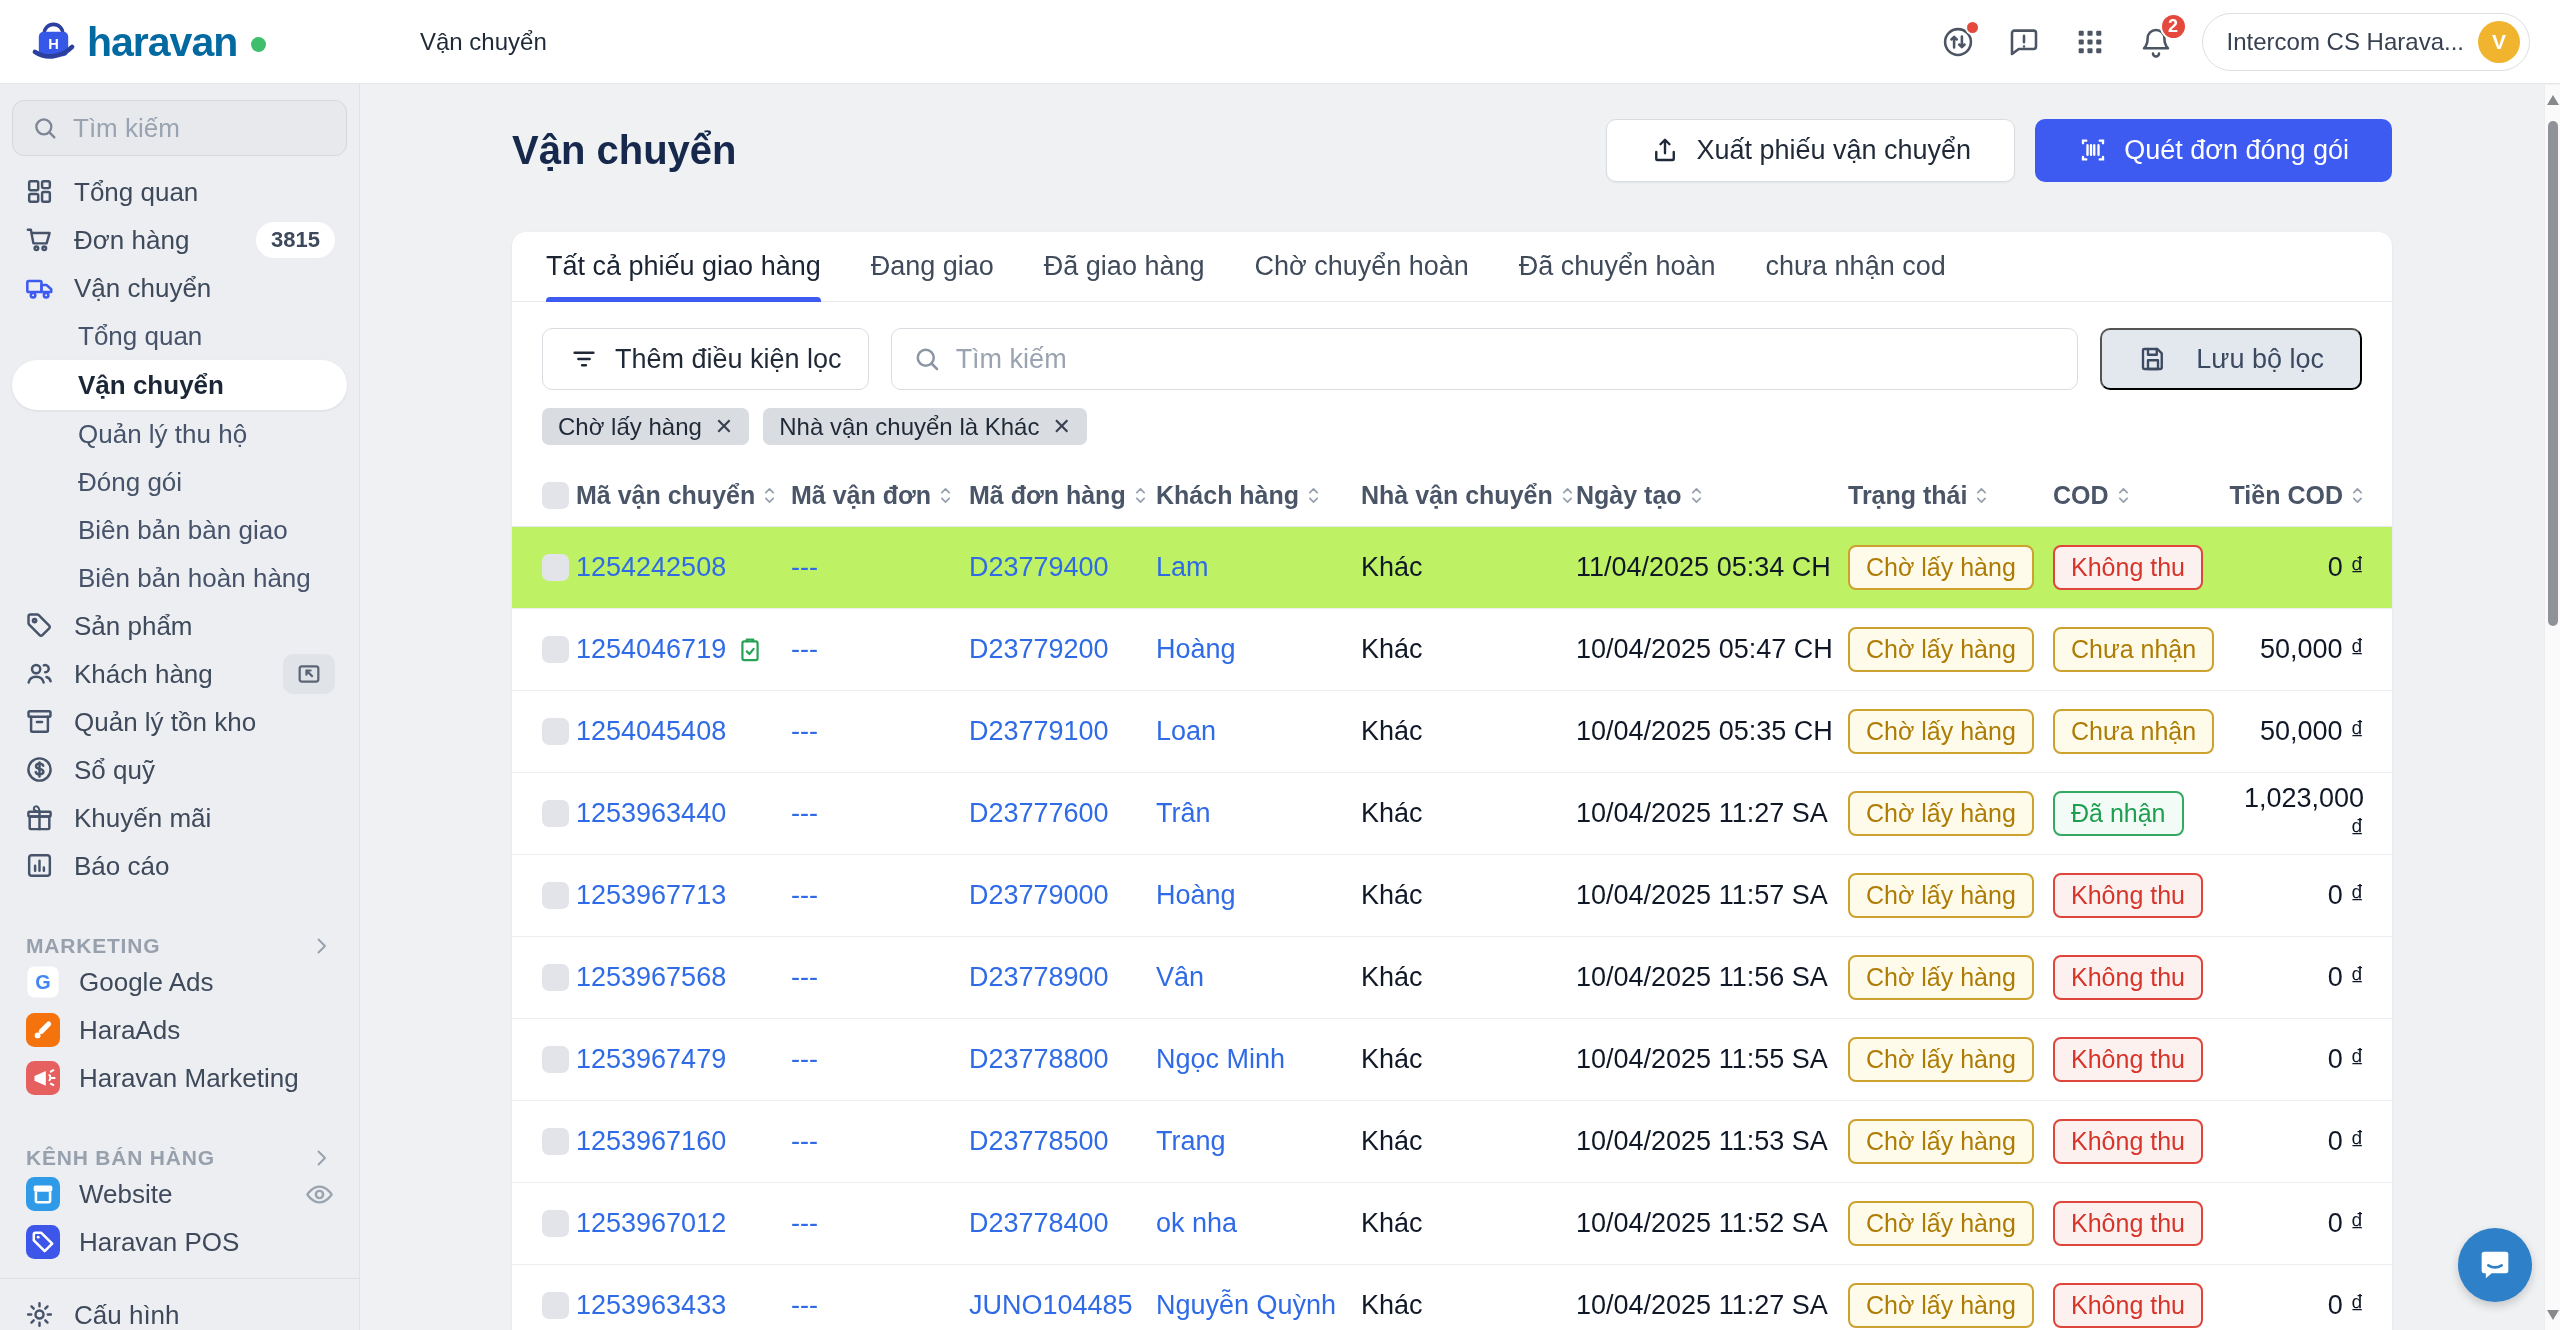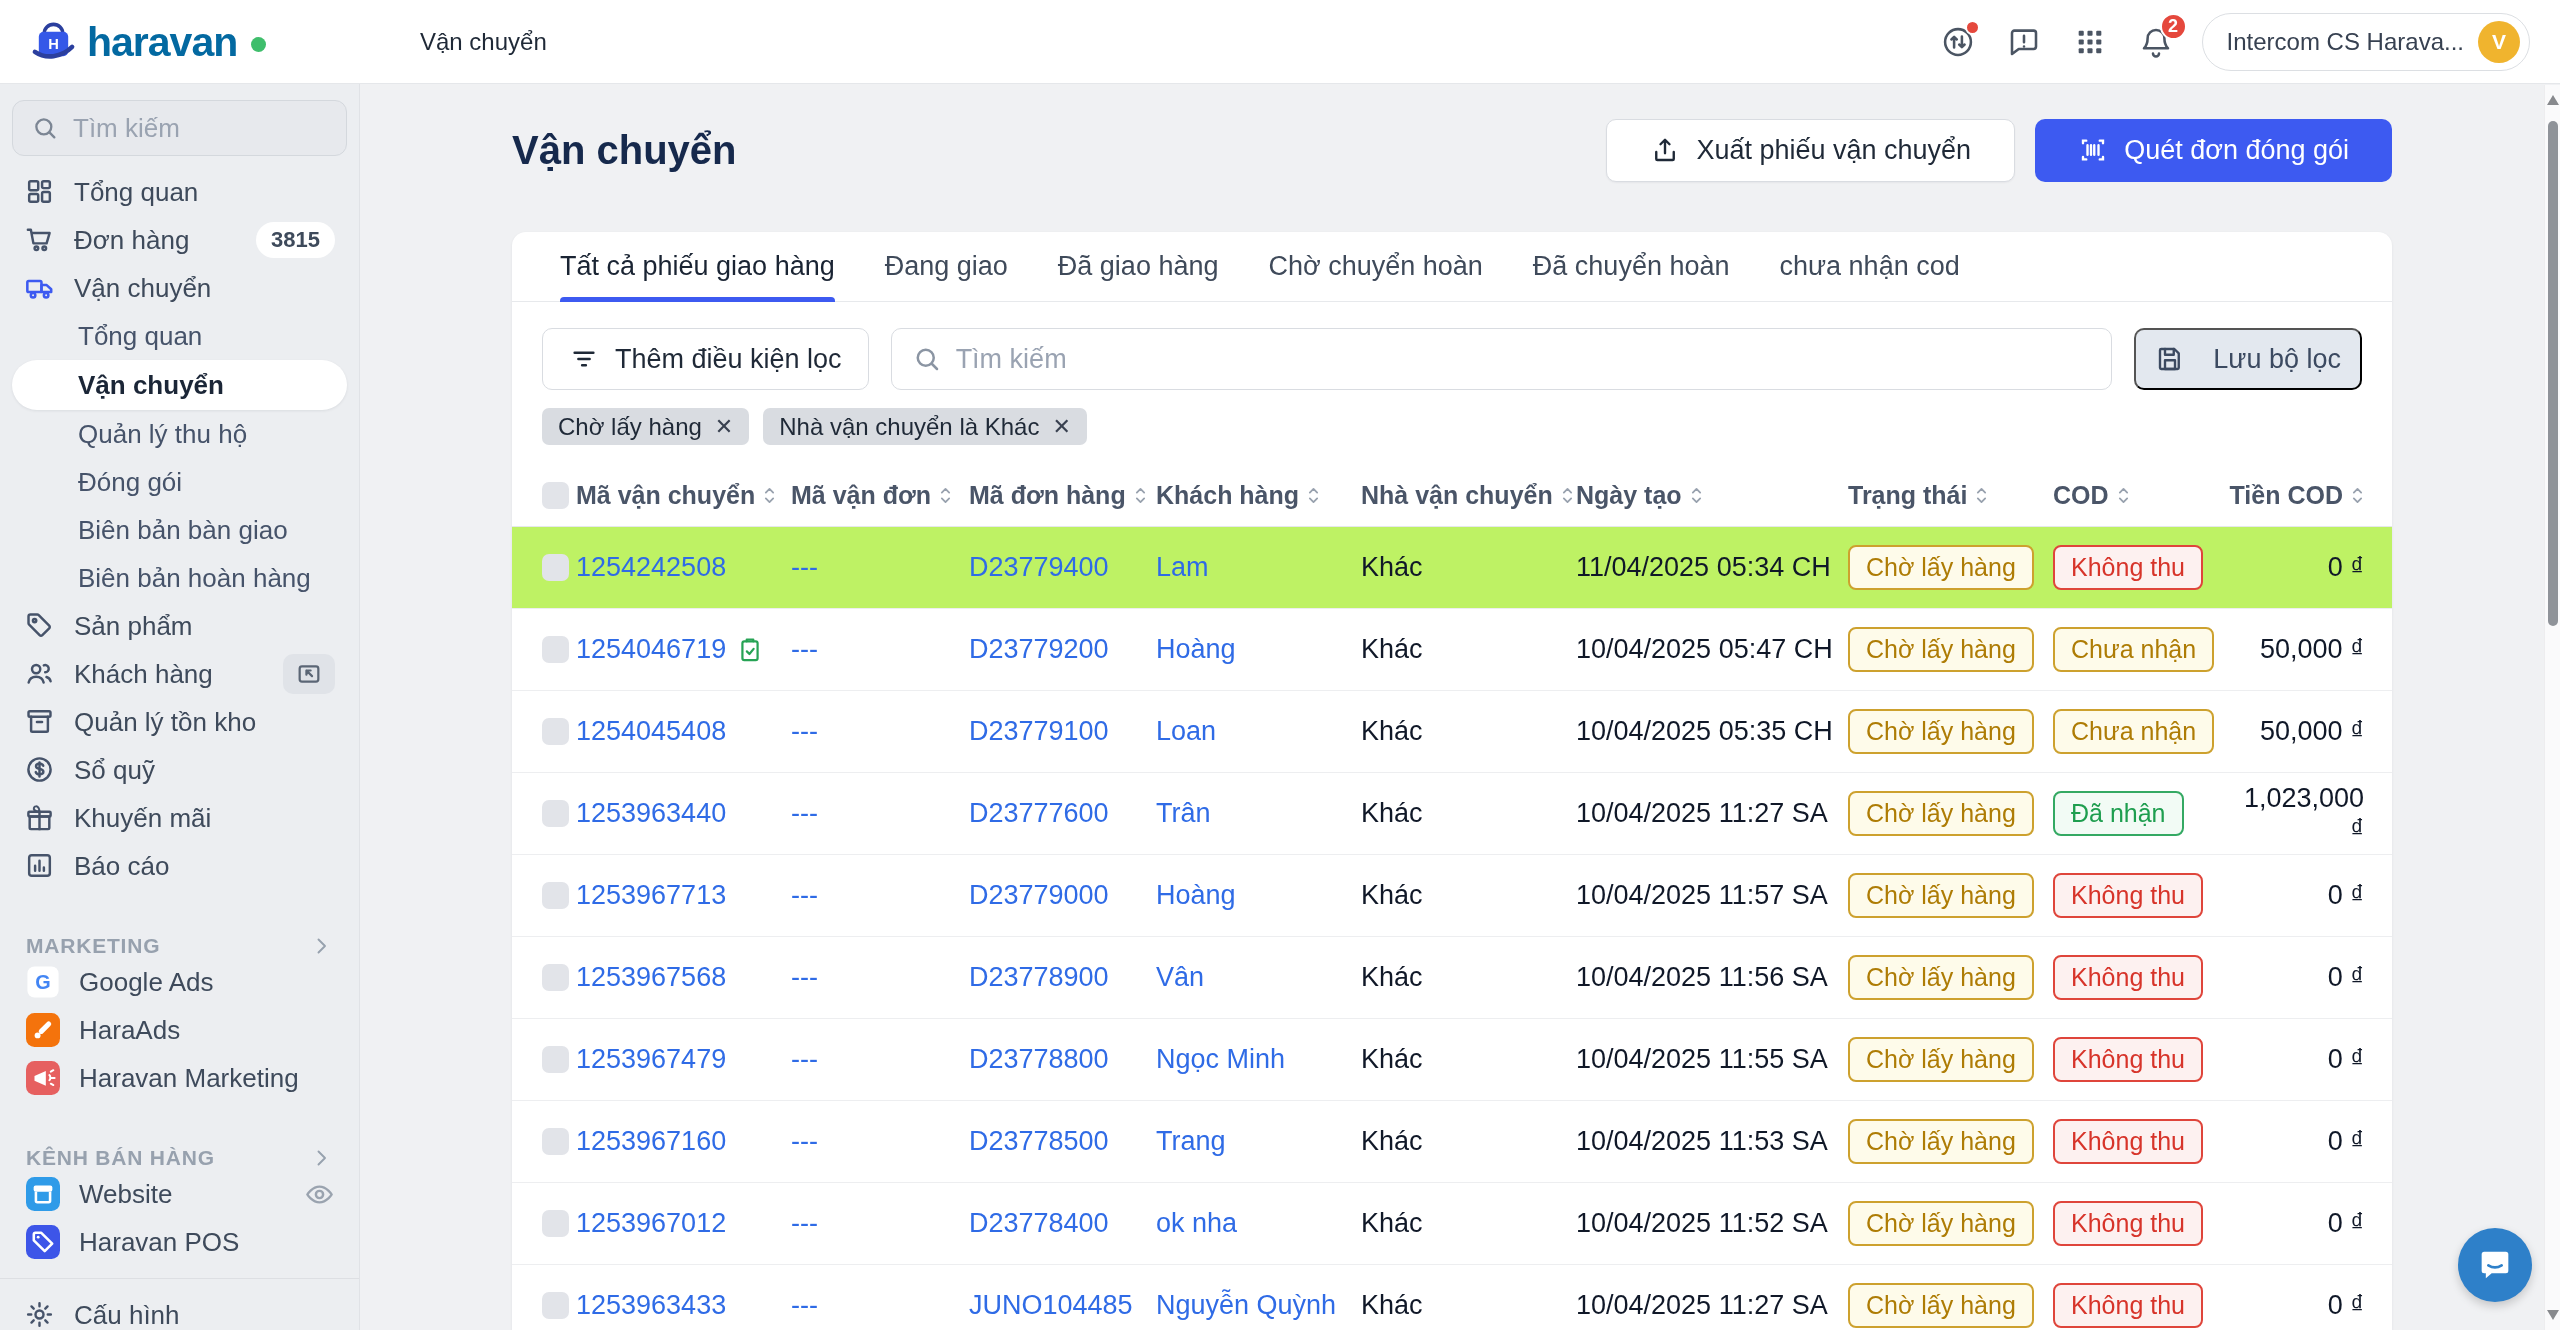--- a/index.html
+++ b/index.html
@@ -41,31 +41,31 @@
   
   .content { position:absolute; top:84px; left:360px; right:16px; bottom:0; overflow:hidden; }
   .page-head { margin:34px 152px 0; height:64px; display:flex; align-items:center; justify-content:space-between; }
   .page-title { font-size:40px; font-weight:700; color:#16294C; }
   .head-actions { display:flex; gap:20px; }
   .btn { height:63px; border-radius:10px; display:flex; align-items:center; gap:16px; font-size:27px; padding:0 43px; cursor:pointer; border:none; font-family:inherit; }
   .btn-white { background:#fff; border:1px solid #D9DCE1; color:#1F2937; box-shadow:0 1px 2px rgba(16,24,40,.05); }
   .btn-primary { background:#3D5AF1; color:#fff; }
 
   .card { margin:50px 152px 0; background:#fff; border-radius:14px 14px 0 0; box-shadow:0 1px 3px rgba(16,24,40,.07); height:1098px; overflow:hidden; }
-  .tabs { display:flex; gap:50px; padding:0 48px; height:70px; align-items:center; border-bottom:1px solid #E7E9EC; }
+  .tabs { display:flex; gap:50px; padding:0 34px; height:70px; align-items:center; border-bottom:1px solid #E7E9EC; }
   .tab { position:relative; height:70px; display:flex; align-items:center; font-size:27px; color:#3F4A5A; cursor:pointer; white-space:nowrap; }
   .tab.active { color:#1A2433; }
   .tab.active::after { content:""; position:absolute; left:0; right:0; bottom:0; height:5px; border-radius:4px 4px 0 0; background:#3D5AF1; }
 
   .filter-row { display:flex; gap:22px; align-items:center; padding:26px 30px 0; }
   .btn-filter { height:62px; padding:0 26px; background:#fff; border:1px solid #D9DCE1; border-radius:10px; font-size:27px; color:#1F2937; display:flex; align-items:center; gap:16px; cursor:pointer; }
   .search-field { flex:1; height:62px; border:1px solid #D9DCE1; border-radius:10px; display:flex; align-items:center; padding:0 20px; gap:14px; color:#98A1AE; }
   .search-field input { flex:1; border:none; outline:none; font-size:27px; color:#101828; font-family:inherit; background:transparent; }
   .search-field input::placeholder { color:#9AA3B2; }
-  .btn-save { height:62px; padding:0 19px; background:#E3E8EF; border-radius:10px; color:#3C4A61; font-size:27px; display:flex; align-items:center; gap:28px; cursor:pointer; }
+  .btn-save { height:62px; padding:0 36px; background:#E3E8EF; border-radius:10px; color:#3C4A61; font-size:27px; display:flex; align-items:center; gap:28px; cursor:pointer; }
 
   .chips { display:flex; gap:14px; padding:18px 30px 0; }
   .chip { background:#D9DCE1; border-radius:7px; height:37px; display:flex; align-items:center; gap:13px; padding:0 16px; font-size:24px; color:#1F2937; }
   .chip .x { font-size:22px; color:#394150; cursor:pointer; line-height:1; }
 
   .table { margin-top:20px; }
   .trow { display:grid; grid-template-columns:64px 215px 178px 187px 205px 215px 272px 205px 175px 1fr; align-items:center; }
   .thead { height:62px; border-bottom:1px solid #E6E8EB; color:#4A5568; font-size:25px; font-weight:700; }
   .th { display:flex; align-items:center; gap:8px; cursor:pointer; }
   .th.right { justify-content:flex-end; padding-right:28px; }

